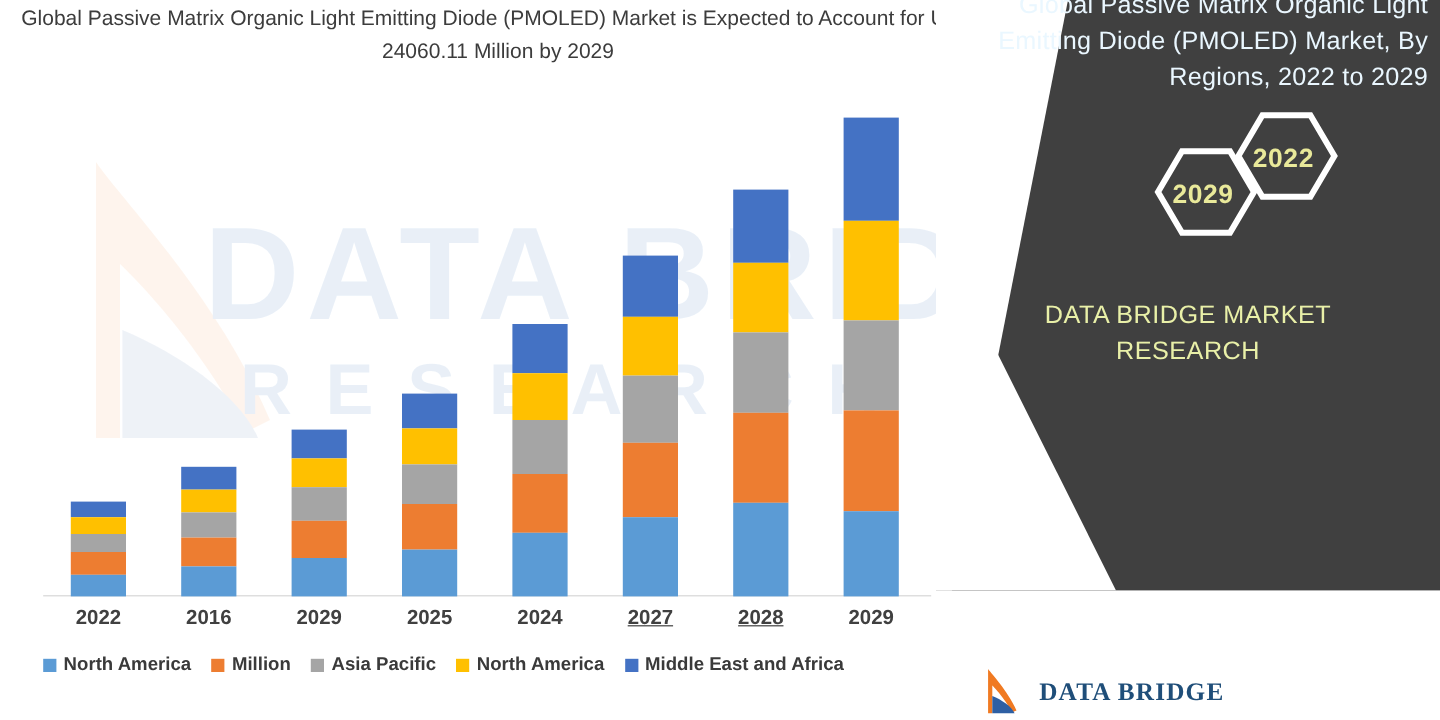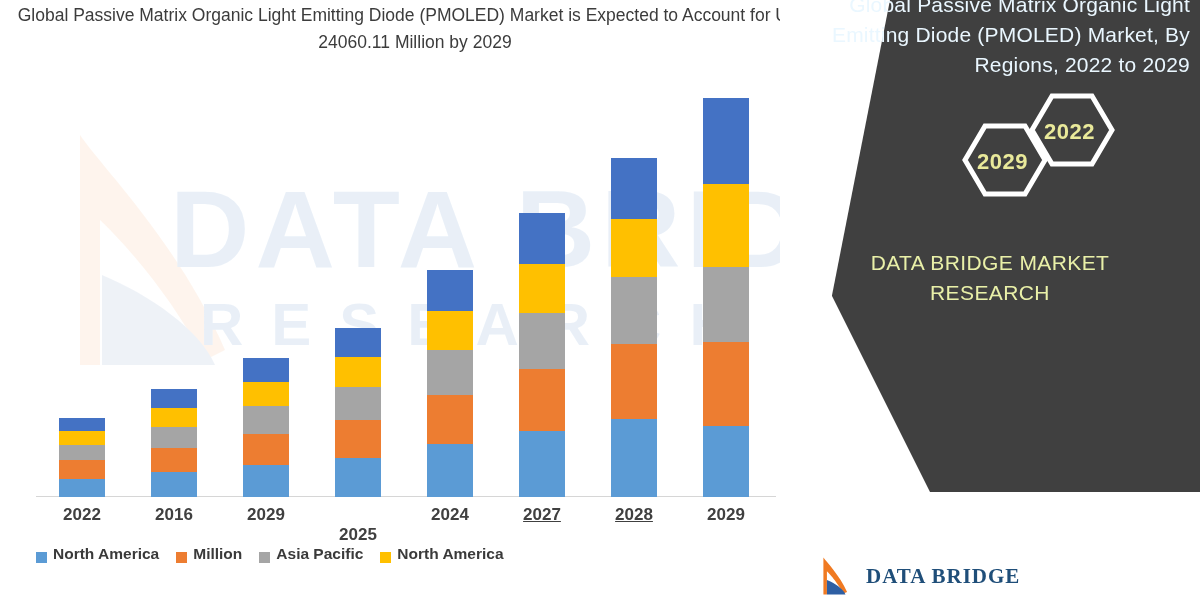--- a/index.html
+++ b/index.html
@@ -149,21 +149,21 @@
     width:92px; text-align:center;
     color:#404040; font-size:17px; font-weight:700;
   }
 
   #legend{
     position:absolute; left:36px; top:542px;
     width:760px; height:24px;
     display:flex; align-items:center;
     z-index:2;
   }
-  .legend-item{ display:flex; align-items:flex-end; margin-right:17px; }
+  .legend-item{ display:flex; align-items:center; margin-right:17px; }
   .legend-swatch{ width:11px; height:11px; margin-right:6px; }
   .legend-text{ color:#3a3a3a; font-size:15.5px; font-weight:700; white-space:nowrap; }
 </style>
 </head>
 <body>
 
 <div id="chart-panel">
 
   <div id="chart-title">Global Passive Matrix Organic Light Emitting Diode (PMOLED) Market is Expected to Account for USD 24060.11 Million by 2029</div>
 
@@ -249,21 +249,21 @@
           <div class="seg" title="Europe 2029" style="background: rgb(237, 125, 49); height: 21.0375%;"></div>
           <div class="seg" title="North America 2029" style="background: rgb(91, 155, 213); height: 17.8674%;"></div>
         </div>
       </div>
     </div>
 
   <div id="x-labels">
       <div class="x-label" style="left: 0px;">2022</div>
       <div class="x-label" style="left: 92px;">2016</div>
       <div class="x-label" style="left: 184px;">2029</div>
-      <div class="x-label" style="left: 276px; margin-top: 20px;">2025</div>
+      <div class="x-label" style="left: 276px;">2025</div>
       <div class="x-label" style="left: 368px;">2024</div>
       <div class="x-label" style="left: 460px; text-decoration: underline;">2027</div>
       <div class="x-label" style="left: 552px; text-decoration: underline;">2028</div>
       <div class="x-label" style="left: 644px;">2029</div>
     </div>
 
   <div id="legend">
       <div class="legend-item">
         <span class="legend-swatch" style="background: rgb(91, 155, 213);"></span>
         <span class="legend-text">North America</span>
@@ -272,20 +272,24 @@
         <span class="legend-swatch" style="background: rgb(237, 125, 49);"></span>
         <span class="legend-text">Million</span>
       </div>
       <div class="legend-item">
         <span class="legend-swatch" style="background: rgb(165, 165, 165);"></span>
         <span class="legend-text">Asia Pacific</span>
       </div>
       <div class="legend-item">
         <span class="legend-swatch" style="background: rgb(255, 192, 0);"></span>
         <span class="legend-text">North America</span>
+      </div>
+      <div class="legend-item">
+        <span class="legend-swatch" style="background: rgb(68, 114, 196);"></span>
+        <span class="legend-text">Middle East and Africa</span>
       </div>
     </div>
 </div>
 
 <div id="right-panel">
   <div id="panel-wedge-top"></div>
   <div id="panel-wedge-bottom"></div>
 
   <div id="panel-title">Global Passive Matrix Organic Light Emitting Diode (PMOLED) Market, By Regions, 2022 to 2029</div>
 

